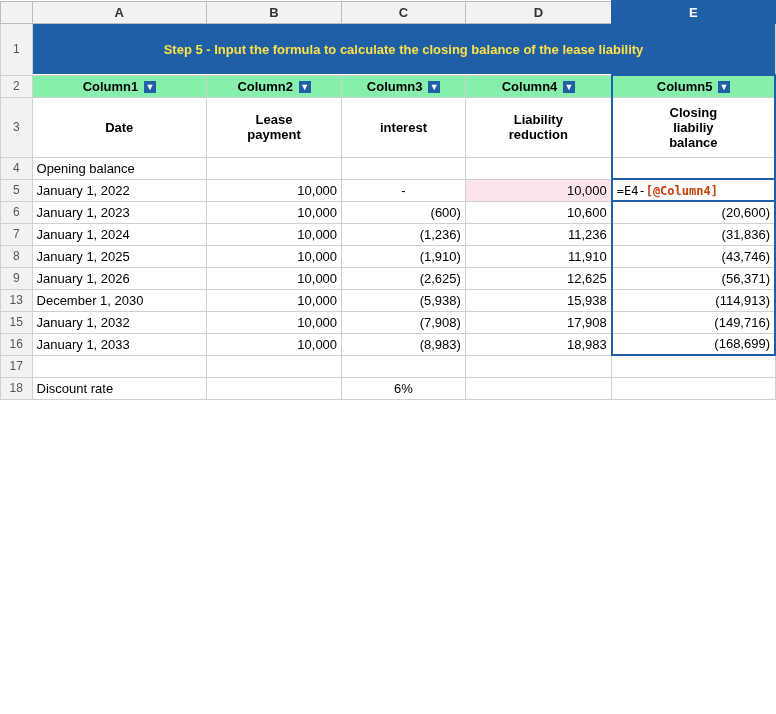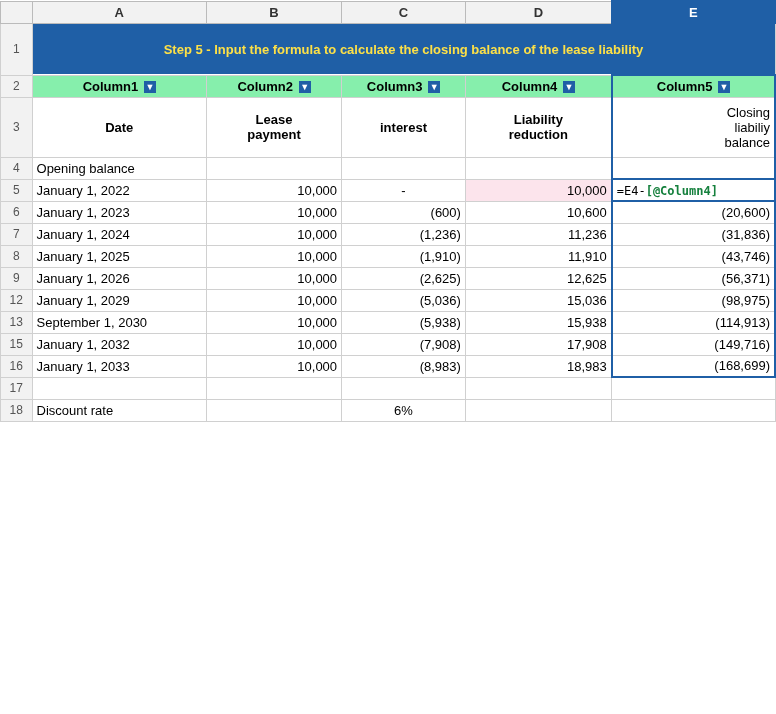--- a/index.html
+++ b/index.html
@@ -140,21 +140,21 @@
       border-bottom: 2px solid #1f5fa6 !important;
     }
 
     .formula-text {
       font-family: Consolas, monospace;
       font-size: 12px;
       color: #000;
     }
 
     .formula-highlight-red {
-      color: #15803d;
+      color: #c2410c;
       font-weight: bold;
     }
   </style>
 </head>
 <body>
 
 <table class="spreadsheet">
 
   <colgroup>
     <col class="col-row-num">
@@ -204,21 +204,21 @@
         <span class="filter-icon">▼</span>
       </td>
     </tr>
 
     <tr>
       <td class="row-num">3</td>
       <td class="sub-header-cell text-center">Date</td>
       <td class="sub-header-cell text-center" style="white-space:normal;">Lease<br>payment</td>
       <td class="sub-header-cell text-center">interest</td>
       <td class="sub-header-cell text-center" style="white-space:normal;">Liability<br>reduction</td>
-      <td class="sub-header-cell text-center col-e-selected" style="white-space:normal; font-weight:normal;text-align:right;">Closing<br>liabiliy<br>balance</td>
+      <td class="sub-header-cell text-center col-e-selected" style="white-space:normal; font-weight:bold;">Closing<br>liabiliy<br>balance</td>
     </tr>
 
     <tr>
       <td class="row-num">4</td>
       <td class="data-cell text-left">Opening balance</td>
       <td class="data-cell text-right"></td>
       <td class="data-cell text-right"></td>
       <td class="data-cell text-right"></td>
       <td class="data-cell text-right col-e-selected"></td>
     </tr>
@@ -267,32 +267,24 @@
       <td class="row-num">9</td>
       <td class="data-cell text-left">January 1, 2026</td>
       <td class="data-cell text-right">10,000</td>
       <td class="data-cell text-right">(2,625)</td>
       <td class="data-cell text-right">12,625</td>
       <td class="data-cell text-right col-e-selected">(56,371)</td>
     </tr>
 
 
 
-    <tr>
-      <td class="row-num">12</td>
-      <td class="data-cell text-left">January 1, 2029</td>
-      <td class="data-cell text-right">10,000</td>
-      <td class="data-cell text-right">(5,036)</td>
-      <td class="data-cell text-right">15,036</td>
-      <td class="data-cell text-right col-e-selected">(98,975)</td>
-    </tr>
 
     <tr>
       <td class="row-num">13</td>
-      <td class="data-cell text-left">September 1, 2030</td>
+      <td class="data-cell text-left">December 1, 2030</td>
       <td class="data-cell text-right">10,000</td>
       <td class="data-cell text-right">(5,938)</td>
       <td class="data-cell text-right">15,938</td>
       <td class="data-cell text-right col-e-selected">(114,913)</td>
     </tr>
 
 
     <tr>
       <td class="row-num">15</td>
       <td class="data-cell text-left">January 1, 2032</td>

